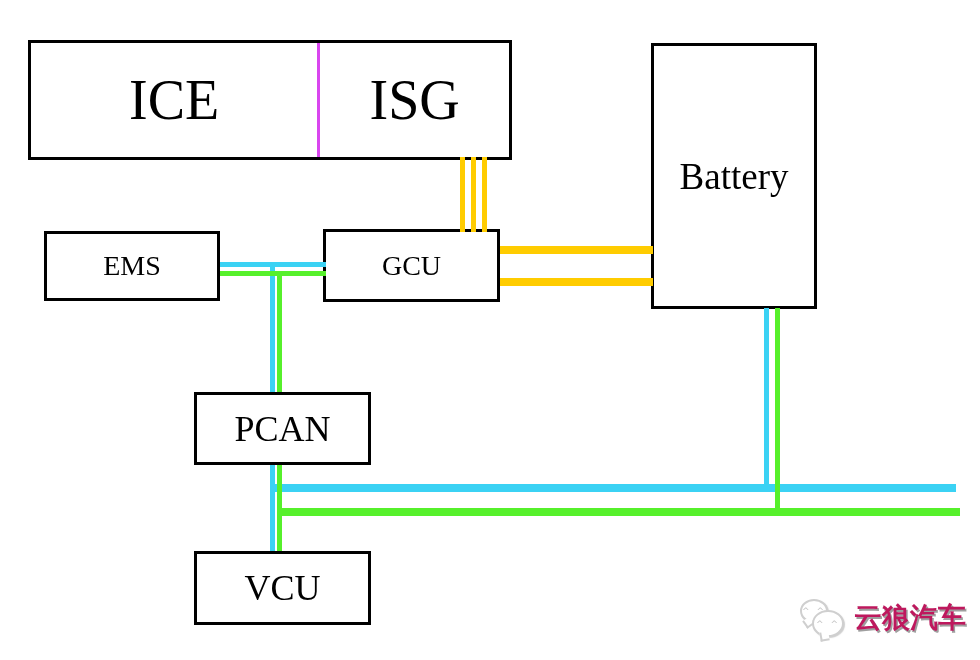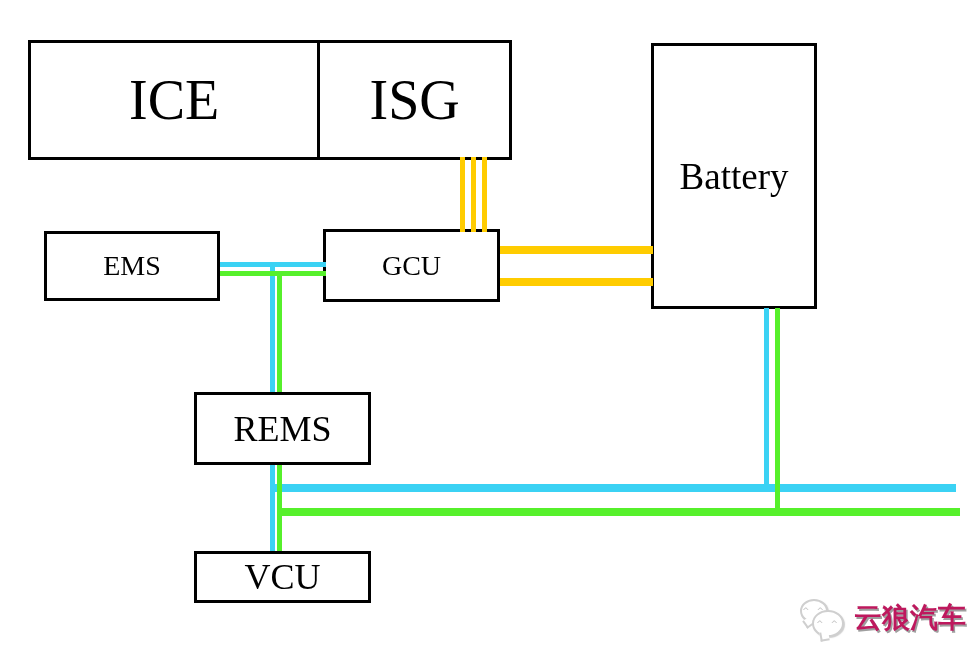--- a/index.html
+++ b/index.html
@@ -24,26 +24,26 @@
     box-sizing: border-box;
   }
   .box .lbl { line-height: 1; }
   .engine-group { left: 28px; top: 40px; width: 484px; height: 120px; padding: 0; }
   .engine-group .cell {
     height: 100%;
     display: flex; align-items: center; justify-content: center;
     font-size: 56px;
   }
   .engine-group .cell.ice { width: 290px; }
-  .engine-group .cell.isg { width: 194px; border-left: 3px solid #000000; box-sizing: border-box; text-align: right; }
+  .engine-group .cell.isg { width: 194px; border-left: 3px solid #d946ef; box-sizing: border-box; text-align: right; }
   .battery { left: 651px; top: 43px; width: 166px; height: 266px; font-size: 37px; }
   .ems  { left: 44px;  top: 231px; width: 176px; height: 70px; font-size: 28px; }
   .gcu  { left: 323px; top: 229px; width: 177px; height: 73px; font-size: 28px; }
   .rems { left: 194px; top: 392px; width: 177px; height: 73px; font-size: 36px; }
-  .vcu  { left: 194px; top: 551px; width: 177px; height: 52px; font-size: 36px; }
+  .vcu  { left: 194px; top: 551px; width: 177px; height: 74px; font-size: 36px; }
   
   .line { position: absolute; z-index: 2; }
   .c-yellow { background: var(--yellow, #FFCC00); }
   .c-cyan   { background: var(--cyan, #3BD2F4); }
   .c-green  { background: var(--green, #56F02B); }
   
   .pcan-label {
     position: absolute;
     left: 848px; top: 434px;
     font-size: 38px;
@@ -111,21 +111,21 @@
 
   <div class="box ems">
     <span class="lbl">EMS</span>
   </div>
 
   <div class="box gcu">
     <span class="lbl">GCU</span>
   </div>
 
   <div class="box rems">
-    <span class="lbl">REMS</span>
+    <span class="lbl">PCAN</span>
   </div>
 
   <div class="box vcu">
     <span class="lbl">VCU</span>
   </div>
 
   <div class="line c-yellow" style="left:460px; top:157px; width:5px; height:75px;"></div>
   <div class="line c-yellow" style="left:471px; top:157px; width:5px; height:75px;"></div>
   <div class="line c-yellow" style="left:482px; top:157px; width:5px; height:75px;"></div>
 

